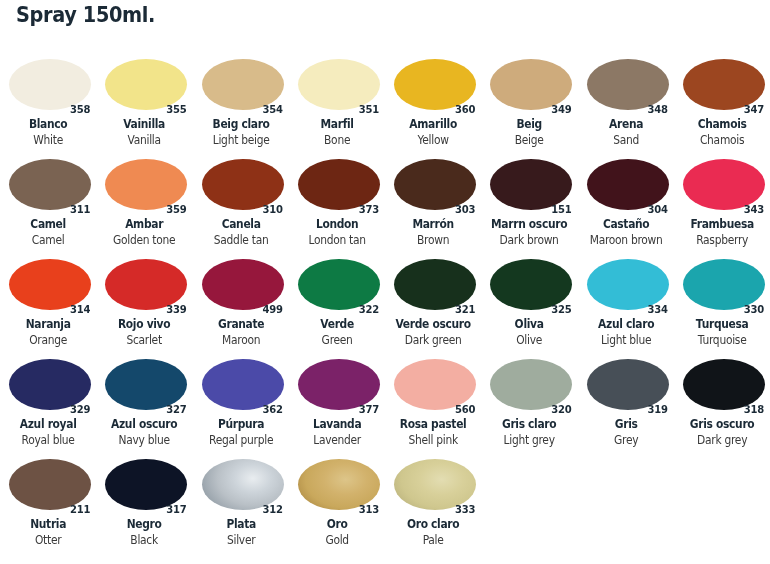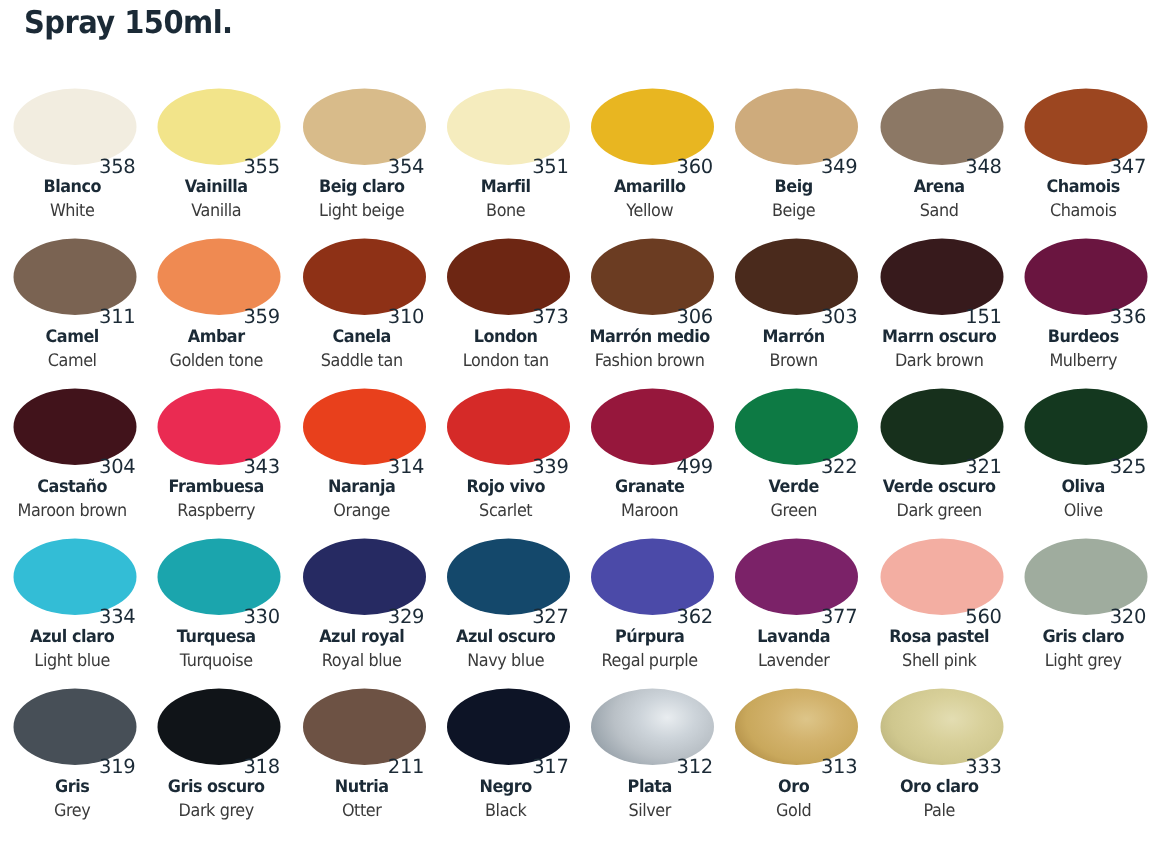--- a/index.html
+++ b/index.html
@@ -53,24 +53,24 @@
     left: 9px;
     top: 5px;
     width: 82px;
     height: 51px;
     border-radius: 50%;
   }
   .swatch-code {
     position: absolute;
     right: 6px;
     top: 50px;
-    font-size: 13px;
+    font-size: 10px;
     color: #1b2a36;
     font-family: "DejaVu Sans", sans-serif;
-    font-weight: normal;
+    font-weight: bold;
     letter-spacing: -0.2px;
   }
   .swatch-name-es {
     position: absolute;
     left: 0;
     right: 0;
     top: 63px;
     text-align: center;
     font-size: 11.5px;
     font-weight: bold;
@@ -192,52 +192,36 @@
     <div class="swatch-cell">
       <div class="swatch-ellipse-wrap">
         <div class="swatch-ellipse" style="background: rgb(109, 38, 19);"></div>
       </div>
       <div class="swatch-code">373</div>
       <div class="swatch-name-es">London</div>
       <div class="swatch-name-en">London tan</div>
     </div>
     <div class="swatch-cell">
       <div class="swatch-ellipse-wrap">
-        <div class="swatch-ellipse" style="background: rgb(107, 60, 34);"></div>
-      </div>
-      <div class="swatch-code">306</div>
-      <div class="swatch-name-es">Marrón medio</div>
-      <div class="swatch-name-en">Fashion brown</div>
-    </div>
-    <div class="swatch-cell">
-      <div class="swatch-ellipse-wrap">
         <div class="swatch-ellipse" style="background: rgb(74, 42, 28);"></div>
       </div>
       <div class="swatch-code">303</div>
       <div class="swatch-name-es">Marrón</div>
       <div class="swatch-name-en">Brown</div>
     </div>
     <div class="swatch-cell">
       <div class="swatch-ellipse-wrap">
         <div class="swatch-ellipse" style="background: rgb(55, 26, 28);"></div>
       </div>
       <div class="swatch-code">151</div>
       <div class="swatch-name-es">Marrn oscuro</div>
       <div class="swatch-name-en">Dark brown</div>
     </div>
     <div class="swatch-cell">
       <div class="swatch-ellipse-wrap">
-        <div class="swatch-ellipse" style="background: rgb(106, 21, 64);"></div>
-      </div>
-      <div class="swatch-code">336</div>
-      <div class="swatch-name-es">Burdeos</div>
-      <div class="swatch-name-en">Mulberry</div>
-    </div>
-    <div class="swatch-cell">
-      <div class="swatch-ellipse-wrap">
         <div class="swatch-ellipse" style="background: rgb(65, 19, 27);"></div>
       </div>
       <div class="swatch-code">304</div>
       <div class="swatch-name-es">Castaño</div>
       <div class="swatch-name-en">Maroon brown</div>
     </div>
     <div class="swatch-cell">
       <div class="swatch-ellipse-wrap">
         <div class="swatch-ellipse" style="background: rgb(234, 43, 82);"></div>
       </div>

